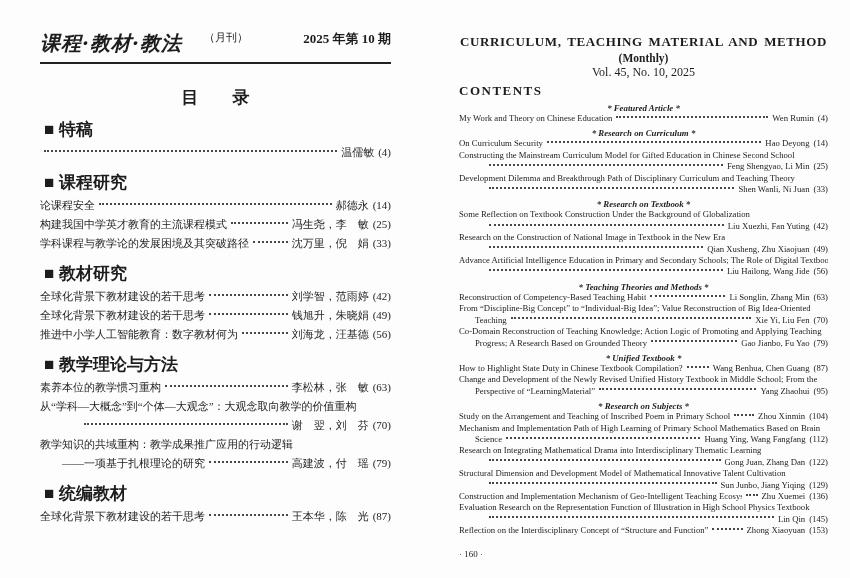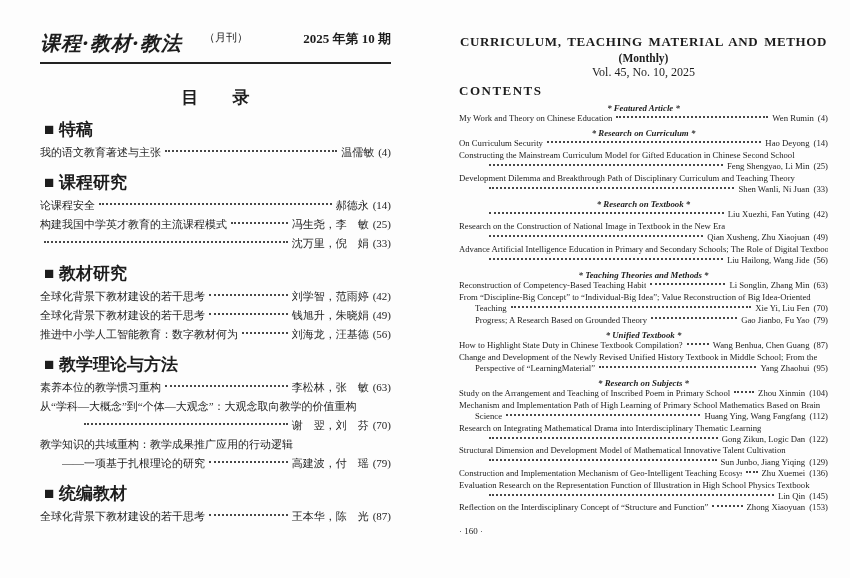--- a/index.html
+++ b/index.html
@@ -64,21 +64,20 @@
       <span class="mh-sub">（月刊）</span>
       <span class="mh-issue">2025 年第 10 期</span>
     </div>
     <div class="mh-rule"></div>
     <div class="toc-title">目　　录</div>
     <div>
         <div class="toc-section">
           <div class="sec-header">■ 特稿</div>
           <div class="toc-item">
             <div class="line">
-              <span class="t">我的语文教育著述与主张</span>
               <span class="dots"></span>
               <span class="authors">温儒敏</span>
               <span class="pg">(4)</span>
             </div>
           </div>
         </div>
         <div class="toc-section">
           <div class="sec-header">■ 课程研究</div>
           <div class="toc-item">
             <div class="line">
@@ -91,20 +90,21 @@
           <div class="toc-item">
             <div class="line">
               <span class="t">构建我国中学英才教育的主流课程模式</span>
               <span class="dots"></span>
               <span class="authors">冯生尧，李　敏</span>
               <span class="pg">(25)</span>
             </div>
           </div>
           <div class="toc-item">
             <div class="line">
+              <span class="t">学科课程与教学论的发展困境及其突破路径</span>
               <span class="dots"></span>
               <span class="authors">沈万里，倪　娟</span>
               <span class="pg">(33)</span>
             </div>
           </div>
         </div>
         <div class="toc-section">
           <div class="sec-header">■ 教材研究</div>
           <div class="toc-item">
             <div class="line">
@@ -224,20 +224,23 @@
               <span class="t"></span>
               <span class="dots"></span>
               <span class="authors">Shen Wanli, Ni Juan</span>
               <span class="pg">(33)</span>
             </div>
           </div>
         </div>
         <div class="toc-section">
           <div class="sec-header">*  Research on Textbook  *</div>
           <div class="toc-item">
+            <div class="line">
+              <span class="t">Some Reflection on Textbook Construction Under the Background of Globalization</span>
+            </div>
             <div class="line cont-dots">
               <span class="t"></span>
               <span class="dots"></span>
               <span class="authors">Liu Xuezhi, Fan Yuting</span>
               <span class="pg">(42)</span>
             </div>
           </div>
           <div class="toc-item">
             <div class="line">
               <span class="t">Research on the Construction of National Image in Textbook in the New Era</span>
@@ -276,20 +279,23 @@
               <span class="t">From “Discipline-Big Concept” to “Individual-Big Idea”; Value Reconstruction of Big Idea-Oriented</span>
             </div>
             <div class="line cont-text">
               <span class="t">Teaching</span>
               <span class="dots"></span>
               <span class="authors">Xie Yi, Liu Fen</span>
               <span class="pg">(70)</span>
             </div>
           </div>
           <div class="toc-item">
+            <div class="line">
+              <span class="t">Co-Domain Reconstruction of Teaching Knowledge; Action Logic of Promoting and Applying Teaching</span>
+            </div>
             <div class="line cont-text">
               <span class="t">Progress; A Research Based on Grounded Theory</span>
               <span class="dots"></span>
               <span class="authors">Gao Jianbo, Fu Yao</span>
               <span class="pg">(79)</span>
             </div>
           </div>
         </div>
         <div class="toc-section">
           <div class="sec-header">*  Unified Textbook  *</div>
@@ -334,21 +340,21 @@
               <span class="pg">(112)</span>
             </div>
           </div>
           <div class="toc-item">
             <div class="line">
               <span class="t">Research on Integrating Mathematical Drama into Interdisciplinary Thematic Learning</span>
             </div>
             <div class="line cont-dots">
               <span class="t"></span>
               <span class="dots"></span>
-              <span class="authors">Gong Zikun, Logic Dan</span>
+              <span class="authors">Gong Juan, Zhang Dan</span>
               <span class="pg">(122)</span>
             </div>
           </div>
           <div class="toc-item">
             <div class="line">
               <span class="t">Structural Dimension and Development Model of Mathematical Innovative Talent Cultivation</span>
             </div>
             <div class="line cont-dots">
               <span class="t"></span>
               <span class="dots"></span>

